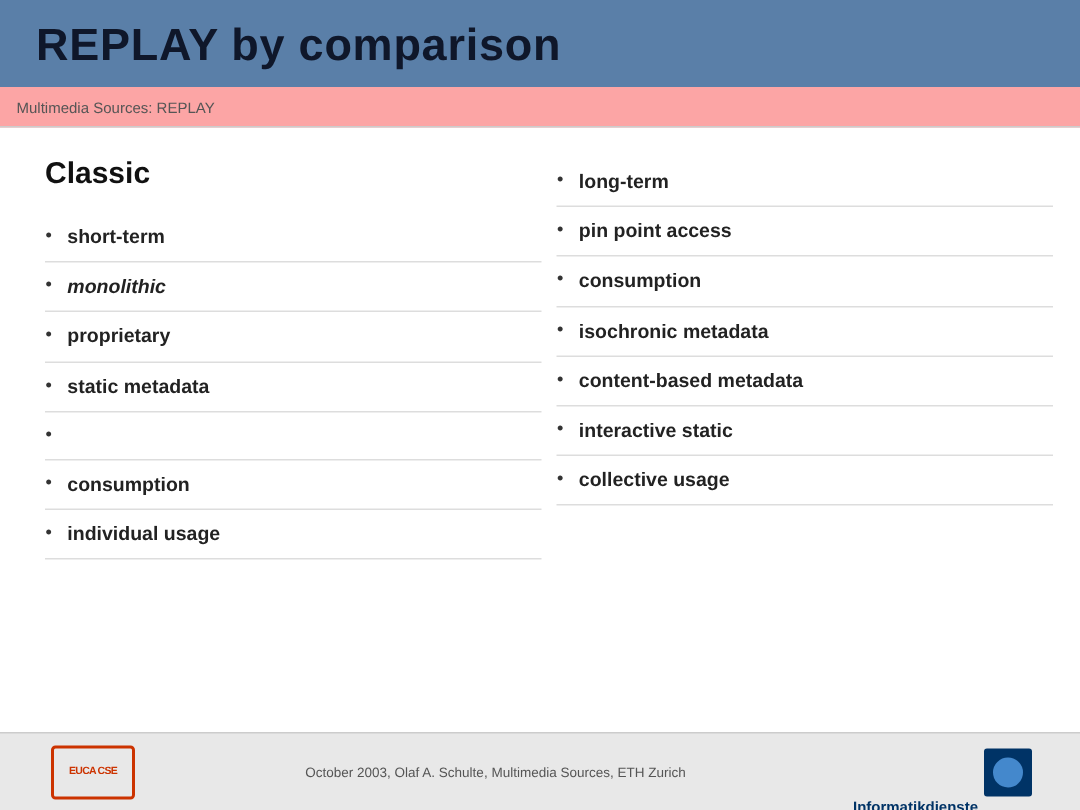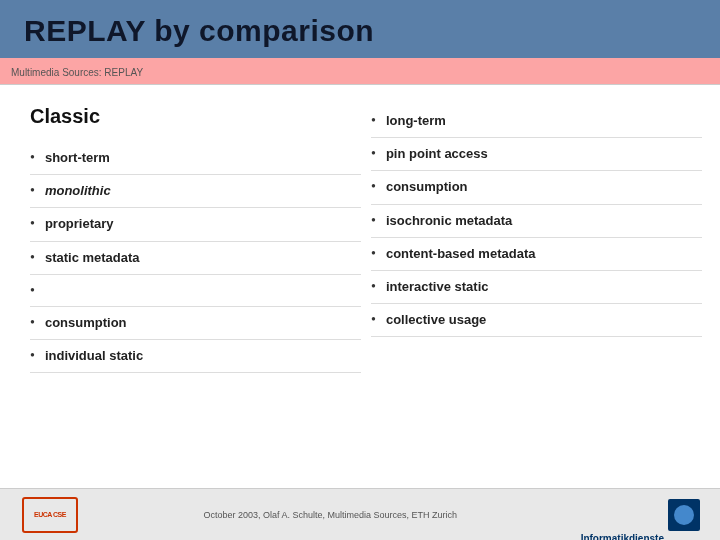--- a/index.html
+++ b/index.html
@@ -106,21 +106,21 @@
       font-style: italic;
     }
 
     .footer {
       height: 52px;
       background: #e8e8e8;
       border-top: 1px solid #cccccc;
       display: flex;
       align-items: center;
       justify-content: space-between;
-      padding: 0 20px;
+      padding: 0 32px;
     }
 
     .footer-logo-left {
       width: 60px;
       height: 36px;
       display: flex;
       align-items: center;
       justify-content: center;
     }
 
@@ -226,21 +226,21 @@
             </div>
             <div class="list-item">
               <span class="bullet">•</span>
             </div>
             <div class="list-item">
               <span class="bullet">•</span>
               <span class="item-text">consumption</span>
             </div>
             <div class="list-item">
               <span class="bullet">•</span>
-              <span class="item-text">individual static</span>
+              <span class="item-text">individual usage</span>
             </div>
           </div>
       </div>
 
       <div class="column">
         <div class="item-list" id="replay-list">
         <div class="list-item">
               <span class="bullet">•</span>
               <span class="item-text">long-term</span>
             </div>

